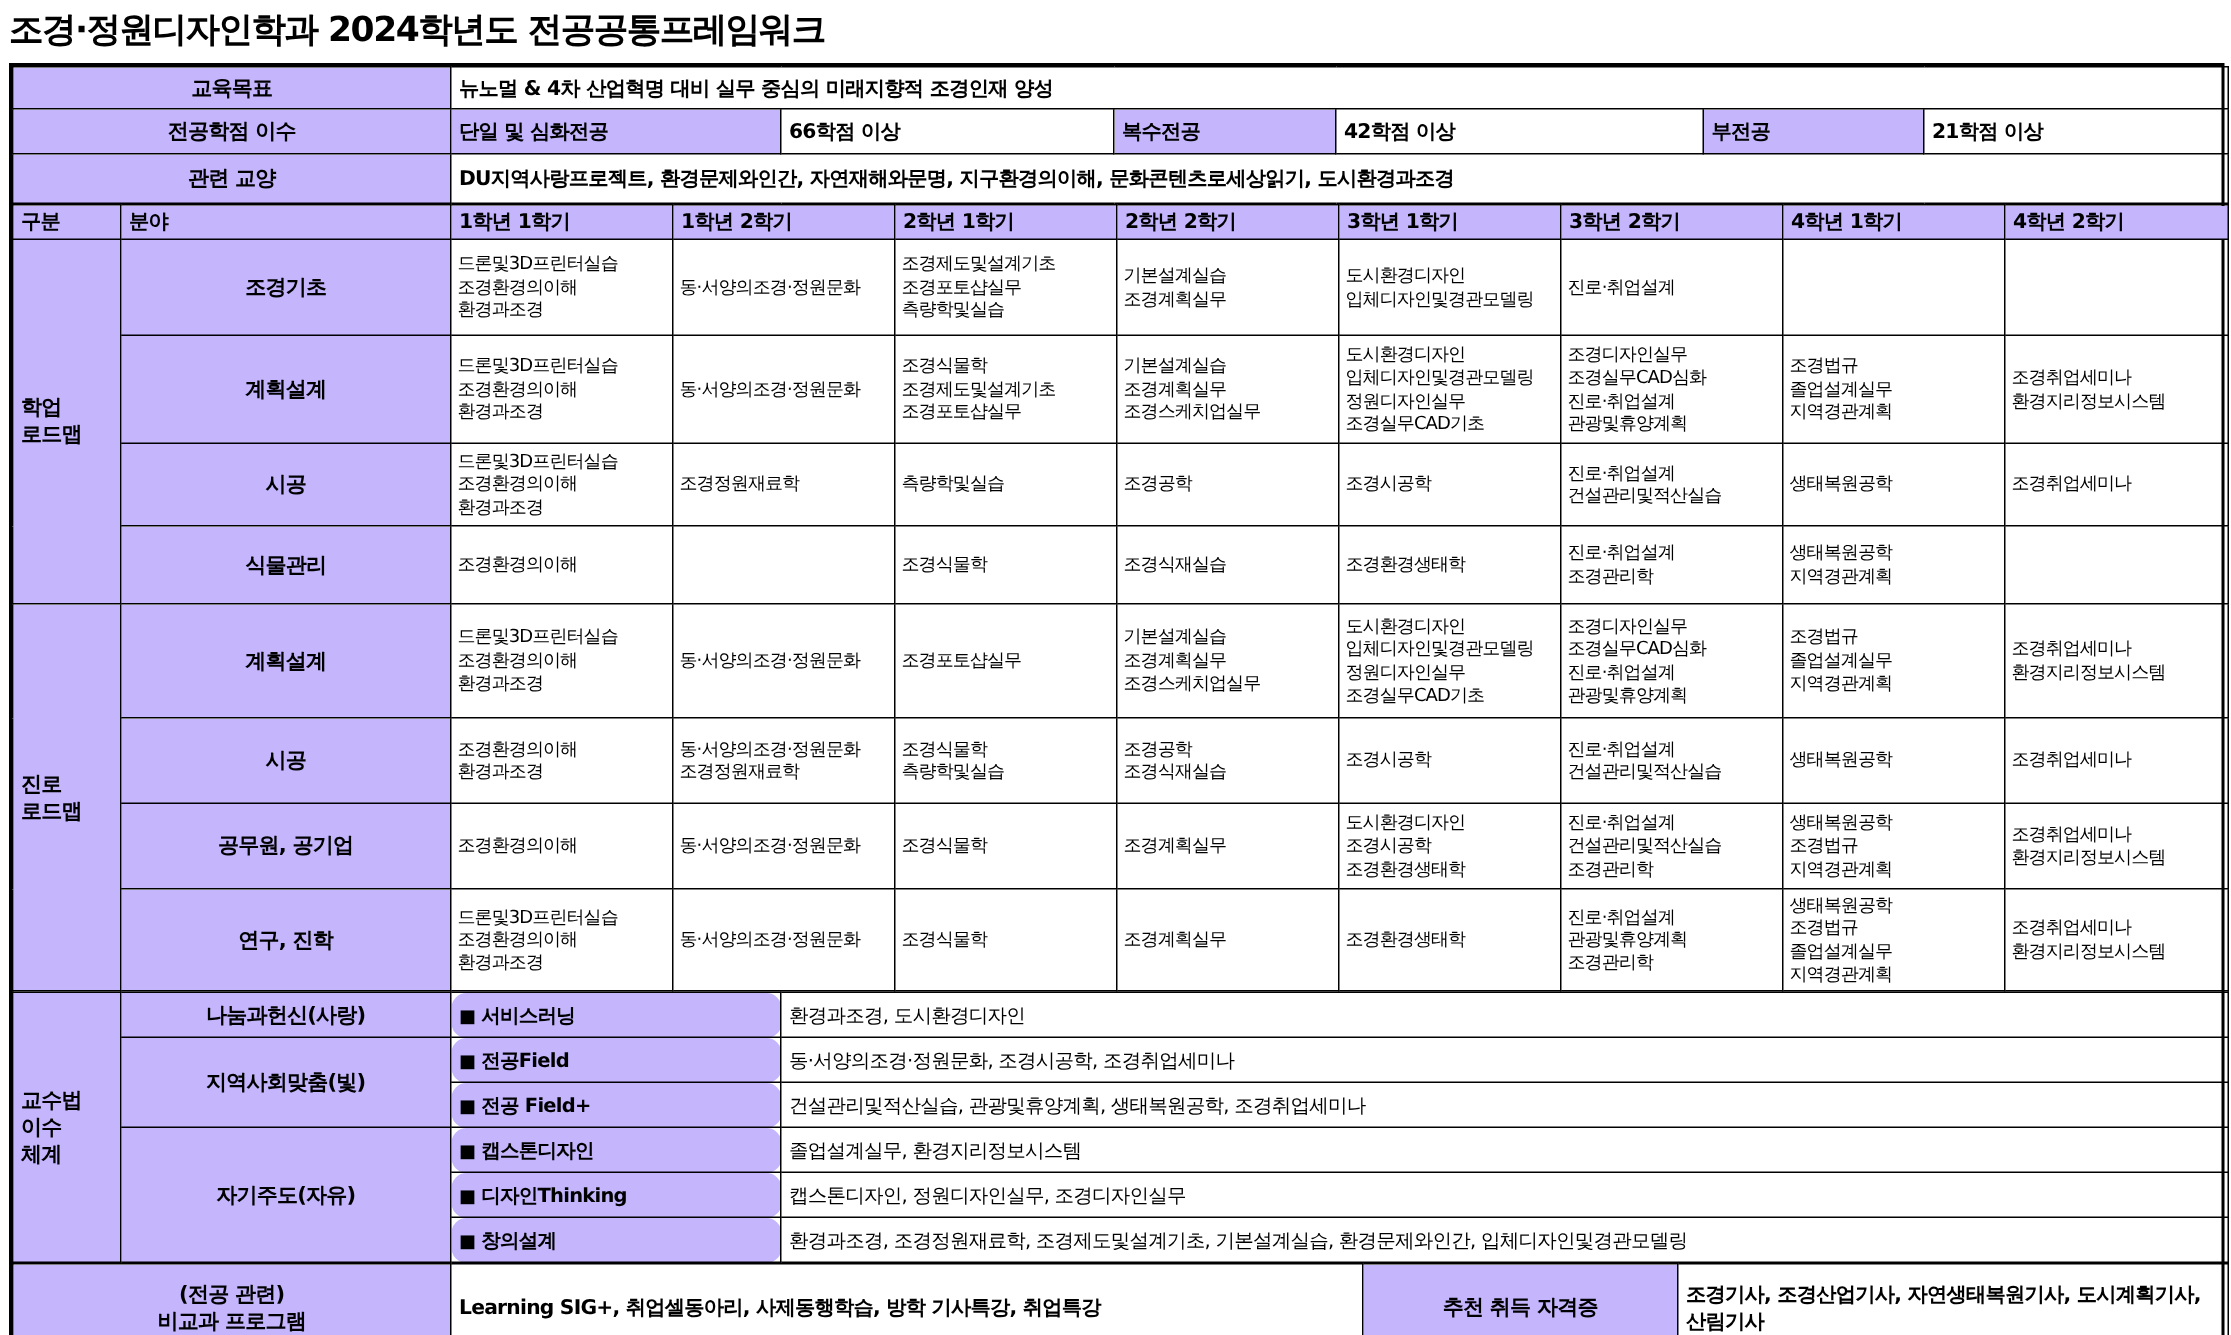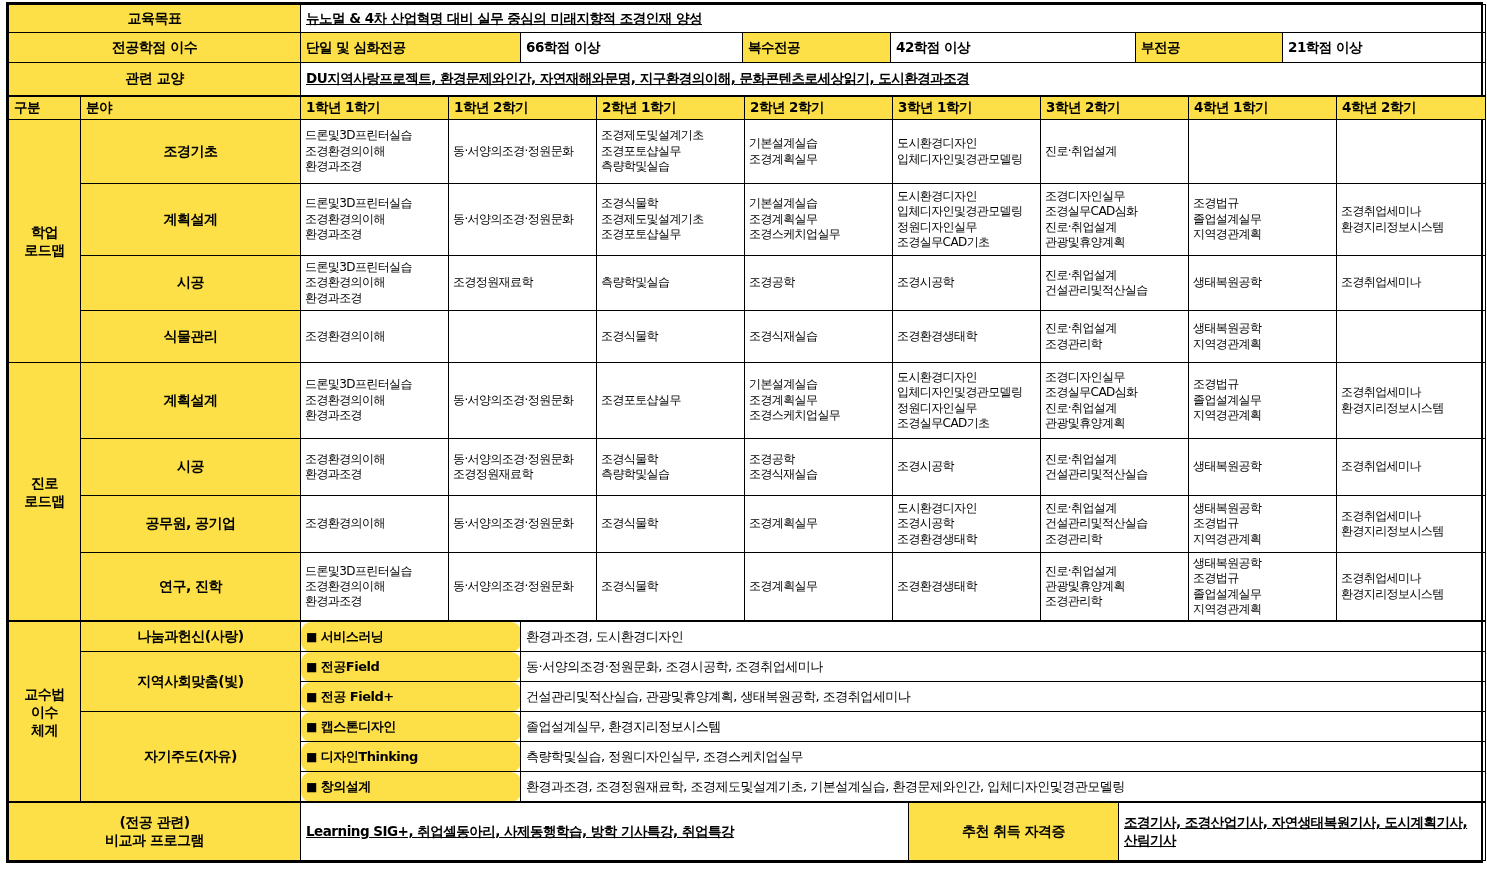--- a/index.html
+++ b/index.html
@@ -10,38 +10,39 @@
     color: #000;
   }
   .page { padding: 2px 4px 0 6px; }
   .doc-title {
     font-size: 23px; font-weight: bold; letter-spacing: -1px;
     margin: 2px 0 7px 0;
   }
   .frame { width: 1477px; border: 2px solid #000; }
   table { border-collapse: collapse; table-layout: fixed; width: 100%; }
   td { border: 1px solid #000; padding: 2px 5px; overflow: hidden; vertical-align: middle; }
-  .gray { background: #fde047; }
+  .gray { background: #c4b5fd; }
   .pre { white-space: pre-line; }
   .lbl { font-size: 14px; font-weight: bold; text-align: center; letter-spacing: -0.5px; }
   .hdr { font-size: 13.5px; font-weight: bold; text-align: left; letter-spacing: -0.5px; }
-  .info-txt { font-size: 13.5px; font-weight: bold; letter-spacing: -0.5px; text-decoration: underline; }
+  .info-txt { font-size: 13.5px; font-weight: bold; letter-spacing: -0.5px; }
   .course {
     font-size: 12px; line-height: 1.28; text-align: left;
     word-break: break-all; letter-spacing: -0.6px; padding: 3px 4px;
   }
-  .group { font-size: 14px; font-weight: bold; text-align: center; line-height: 1.3; letter-spacing: -0.5px; margin-top: 36px; }
+  .group { font-size: 14px; font-weight: bold; line-height: 1.3; letter-spacing: -0.5px; margin-top: 36px; }
   .method { font-size: 13px; font-weight: bold; letter-spacing: -0.5px; border-radius: 10px; }
   .tcourses { font-size: 13px; letter-spacing: -0.5px; }
   .bullet { display: inline-block; margin-right: 4px; font-size: 12px; }
 </style>
 </head>
 <body>
 
 <div class="page">
+  <h1 class="doc-title">조경·정원디자인학과 2024학년도 전공공통프레임워크</h1>
 
   <div class="frame">
 
     <table>
       <colgroup>
         <col style="width:292px">
           <col style="width:220px">
           <col style="width:222px">
         <col style="width:148px">
           <col style="width:245px">
@@ -276,21 +277,21 @@
         <td class="gray method"><span class="bullet">■</span><span>전공 Field+</span></td>
         <td class="tcourses">건설관리및적산실습, 관광및휴양계획, 생태복원공학, 조경취업세미나</td>
       </tr>
       <tr style="height:30px">
         <td rowspan="3" class="gray lbl">자기주도(자유)</td>
         <td class="gray method"><span class="bullet">■</span><span>캡스톤디자인</span></td>
         <td class="tcourses">졸업설계실무, 환경지리정보시스템</td>
       </tr>
       <tr style="height:30px">
         <td class="gray method"><span class="bullet">■</span><span>디자인Thinking</span></td>
-        <td class="tcourses">측량학및실습, 정원디자인실무, 조경스케치업실무</td>
+        <td class="tcourses">캡스톤디자인, 정원디자인실무, 조경디자인실무</td>
       </tr>
       <tr style="height:30px">
         <td class="gray method"><span class="bullet">■</span><span>창의설계</span></td>
         <td class="tcourses">환경과조경, 조경정원재료학, 조경제도및설계기초, 기본설계실습, 환경문제와인간, 입체디자인및경관모델링</td>
       </tr>
     </tbody>
       </table>
 
     <table>
       <colgroup>

